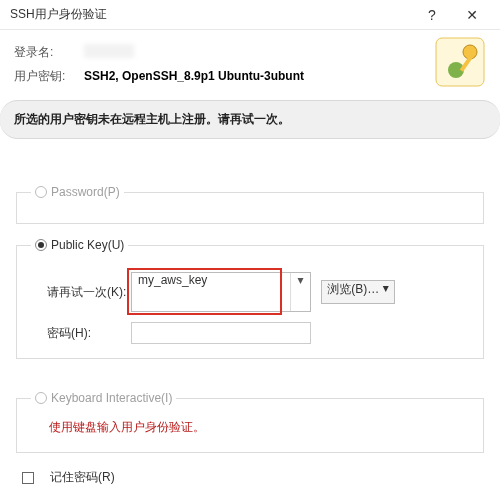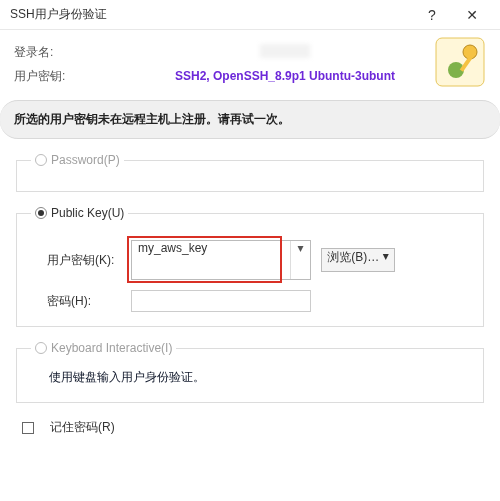--- a/index.html
+++ b/index.html
@@ -3,42 +3,42 @@
 <meta charset="utf-8">
 <style>
   * { box-sizing: border-box; }
   body { margin:0; font-family: "Microsoft YaHei", "Segoe UI", sans-serif; font-size:12px; color:#333; background:#fff; width:500px; }
   .titlebar { height:30px; display:flex; align-items:center; padding:0 8px 0 10px; border-bottom:1px solid #e8e8e8; }
   .titlebar .title { flex:1; }
   .titlebar .btn { width:40px; text-align:center; font-size:14px; color:#333; font-family:Arial; cursor:pointer; }
   .info { padding:10px 14px 12px 14px; position:relative; }
   .row { display:flex; align-items:center; height:24px; }
   .row .lbl { width:70px; color:#555; }
-  .row .val { flex:1; color:#6d28d9;text-align:center; }
+  .row .val { flex:1; color:#000000; }
   .redact { display:inline-block; height:14px; background:#f2f2f2; filter:blur(2px); }
   .servertype { font-weight:bold; color:#000; white-space:nowrap; overflow:hidden; }
   .keyicon { position:absolute; right:14px; top:6px; width:52px; height:52px; }
   .warnbar { background:#f0f0f0; border-top:1px solid #d9d9d9; border-bottom:1px solid #d9d9d9; padding:10px 14px; font-weight:bold; color:#222;border-radius:18px; }
   .body { padding:14px 16px 10px 16px; }
   fieldset { border:1px solid #dcdcdc; margin:0 0 14px 0; padding:10px 14px 14px 14px; }
-  fieldset.disabled { color:#a0a0a0; }
+  fieldset.disabled { color:#a0a0a0;margin-top:32px; }
   fieldset legend { padding:0 4px; display:flex; align-items:center; gap:4px; }
   .radio { width:12px; height:12px; border:1px solid #888; border-radius:50%; display:inline-flex; align-items:center; justify-content:center; background:#fff; }
   .radio.sel::after { content:""; width:6px; height:6px; border-radius:50%; background:#333; display:block; }
   .radio.dis { border-color:#bbb; }
   .frow { display:flex; align-items:center; margin-top:10px; }
   .flab { width:100px; padding-left:16px; }
   .txt { height:22px; border:1px solid #ccc; background:#fff; }
   .txt.dis { background:#f7f7f7; border-color:#e0e0e0; }
   .combo { height:40px; border:1px solid #bbb; display:flex; width:180px; position:relative; background:#fff; }
   .combo .cbtxt { flex:1; padding:0 6px; }
   .combo .arrow { width:20px; text-align:center; color:#555; border-left:1px solid #ddd; }
   .redbox { position:absolute; border:2px solid #d93025; pointer-events:none; left:-5px; top:-5px; right:28px; bottom:-4px; }
   .btn2 { height:24px; min-width:74px; border:1px solid #bbb; background:#f4f4f4; display:inline-flex; justify-content:center; cursor:pointer; }
-  .kbd { color:#0f172a; padding:4px 0 2px 18px; }
+  .kbd { color:#b91c1c; padding:4px 0 2px 18px; }
   .chkrow { display:flex; align-items:center; gap:16px; padding:2px 0 8px 6px; }
   .chk { width:12px; height:12px; border:1px solid #666; background:#fff; }
   .footer { display:flex; justify-content:flex-end; gap:12px; padding:10px 20px 16px 0; }
   .wrap { position:relative; }
 </style>
 </head>
 <body>
 <div class="wrap">
 
 <div class="titlebar">
@@ -75,21 +75,21 @@
       <span>Password(P)</span>
     </legend>
   </fieldset>
 
   <fieldset>
     <legend>
       <span class="radio sel"></span>
       <span>Public Key(U)</span>
     </legend>
     <div class="frow">
-      <span class="flab">用户密钥(K):</span>
+      <span class="flab">请再试一次(K):</span>
       <span class="combo">
         <span class="cbtxt">my_aws_key</span>
         <span class="arrow">▾</span>
         <span class="redbox"></span>
       </span>
       <span style="width:10px"></span>
       <span class="btn2">
         <span>浏览(B)…</span>&nbsp;<span>▾</span>
       </span>
     </div>

